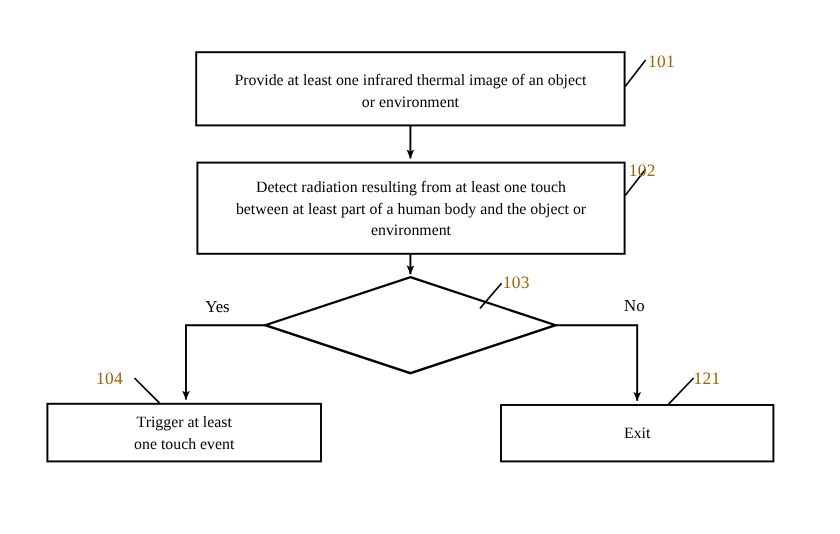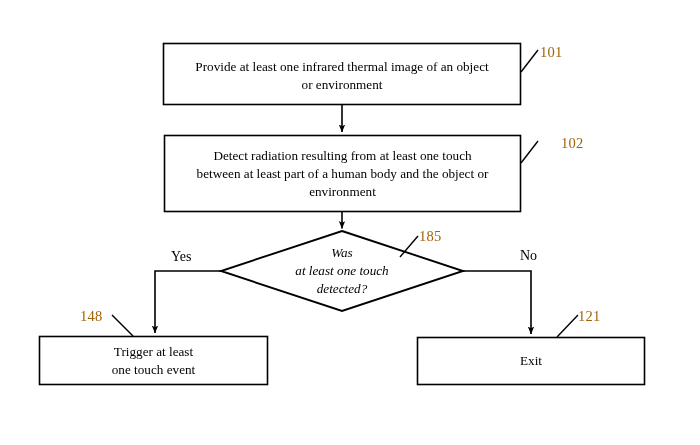--- a/index.html
+++ b/index.html
@@ -52,21 +52,21 @@
     color: #000000;
   }
   
   #box-101-text { left: 163px; top: 43px;  width: 358px; height: 66px; }
   #box-102-text { left: 164px; top: 135px; width: 357px; height: 77px; }
   #diamond-103-text { left: 240px; top: 238px; width: 204px; height: 66px; }
   #box-104-text { left: 39px;  top: 336px; width: 229px; height: 49px; }
   #box-105-text { left: 417px; top: 337px; width: 228px; height: 48px; }
   
   #ref-101 { left: 540px; top: 44px; }
-  #ref-102 { left: 561px; top: 135px; }
+  #ref-102 { left: 524px; top: 135px; }
   #ref-103 { left: 419px; top: 228px; }
   #ref-104 { left: 80px;  top: 308px; }
   #ref-105 { left: 578px; top: 308px; }
   
   #label-yes { left: 171px; top: 249px; }
   #label-no  { left: 484px; top: 248px; margin-left: 36px; }
 </style>
 </head>
 <body>
 
@@ -104,31 +104,28 @@
     <line x1="557" y1="337" x2="578" y2="315" stroke="#000000" stroke-width="1.4"></line>
   </svg>
 
   <div class="node-text" id="box-101-text">Provide at least one infrared thermal image of an object
 or environment</div>
 
   <div class="node-text" id="box-102-text">Detect radiation resulting from at least one touch
 between at least part of a human body and the object or
 environment</div>
 
-  <div class="node-text italic" id="diamond-103-text">Was
-at least one touch
-detected?</div>
 
   <div class="node-text" id="box-104-text">Trigger at least
 one touch event</div>
 
   <div class="node-text" id="box-105-text">Exit</div>
 
   <div class="ref-label" id="ref-101">101</div>
   <div class="ref-label" id="ref-102">102</div>
-  <div class="ref-label" id="ref-103">185</div>
-  <div class="ref-label" id="ref-104">148</div>
+  <div class="ref-label" id="ref-103">103</div>
+  <div class="ref-label" id="ref-104">104</div>
   <div class="ref-label" id="ref-105">121</div>
 
   <div class="branch-label" id="label-yes">Yes</div>
   <div class="branch-label" id="label-no">No</div>
 
 </div>
 
 </body></html>

